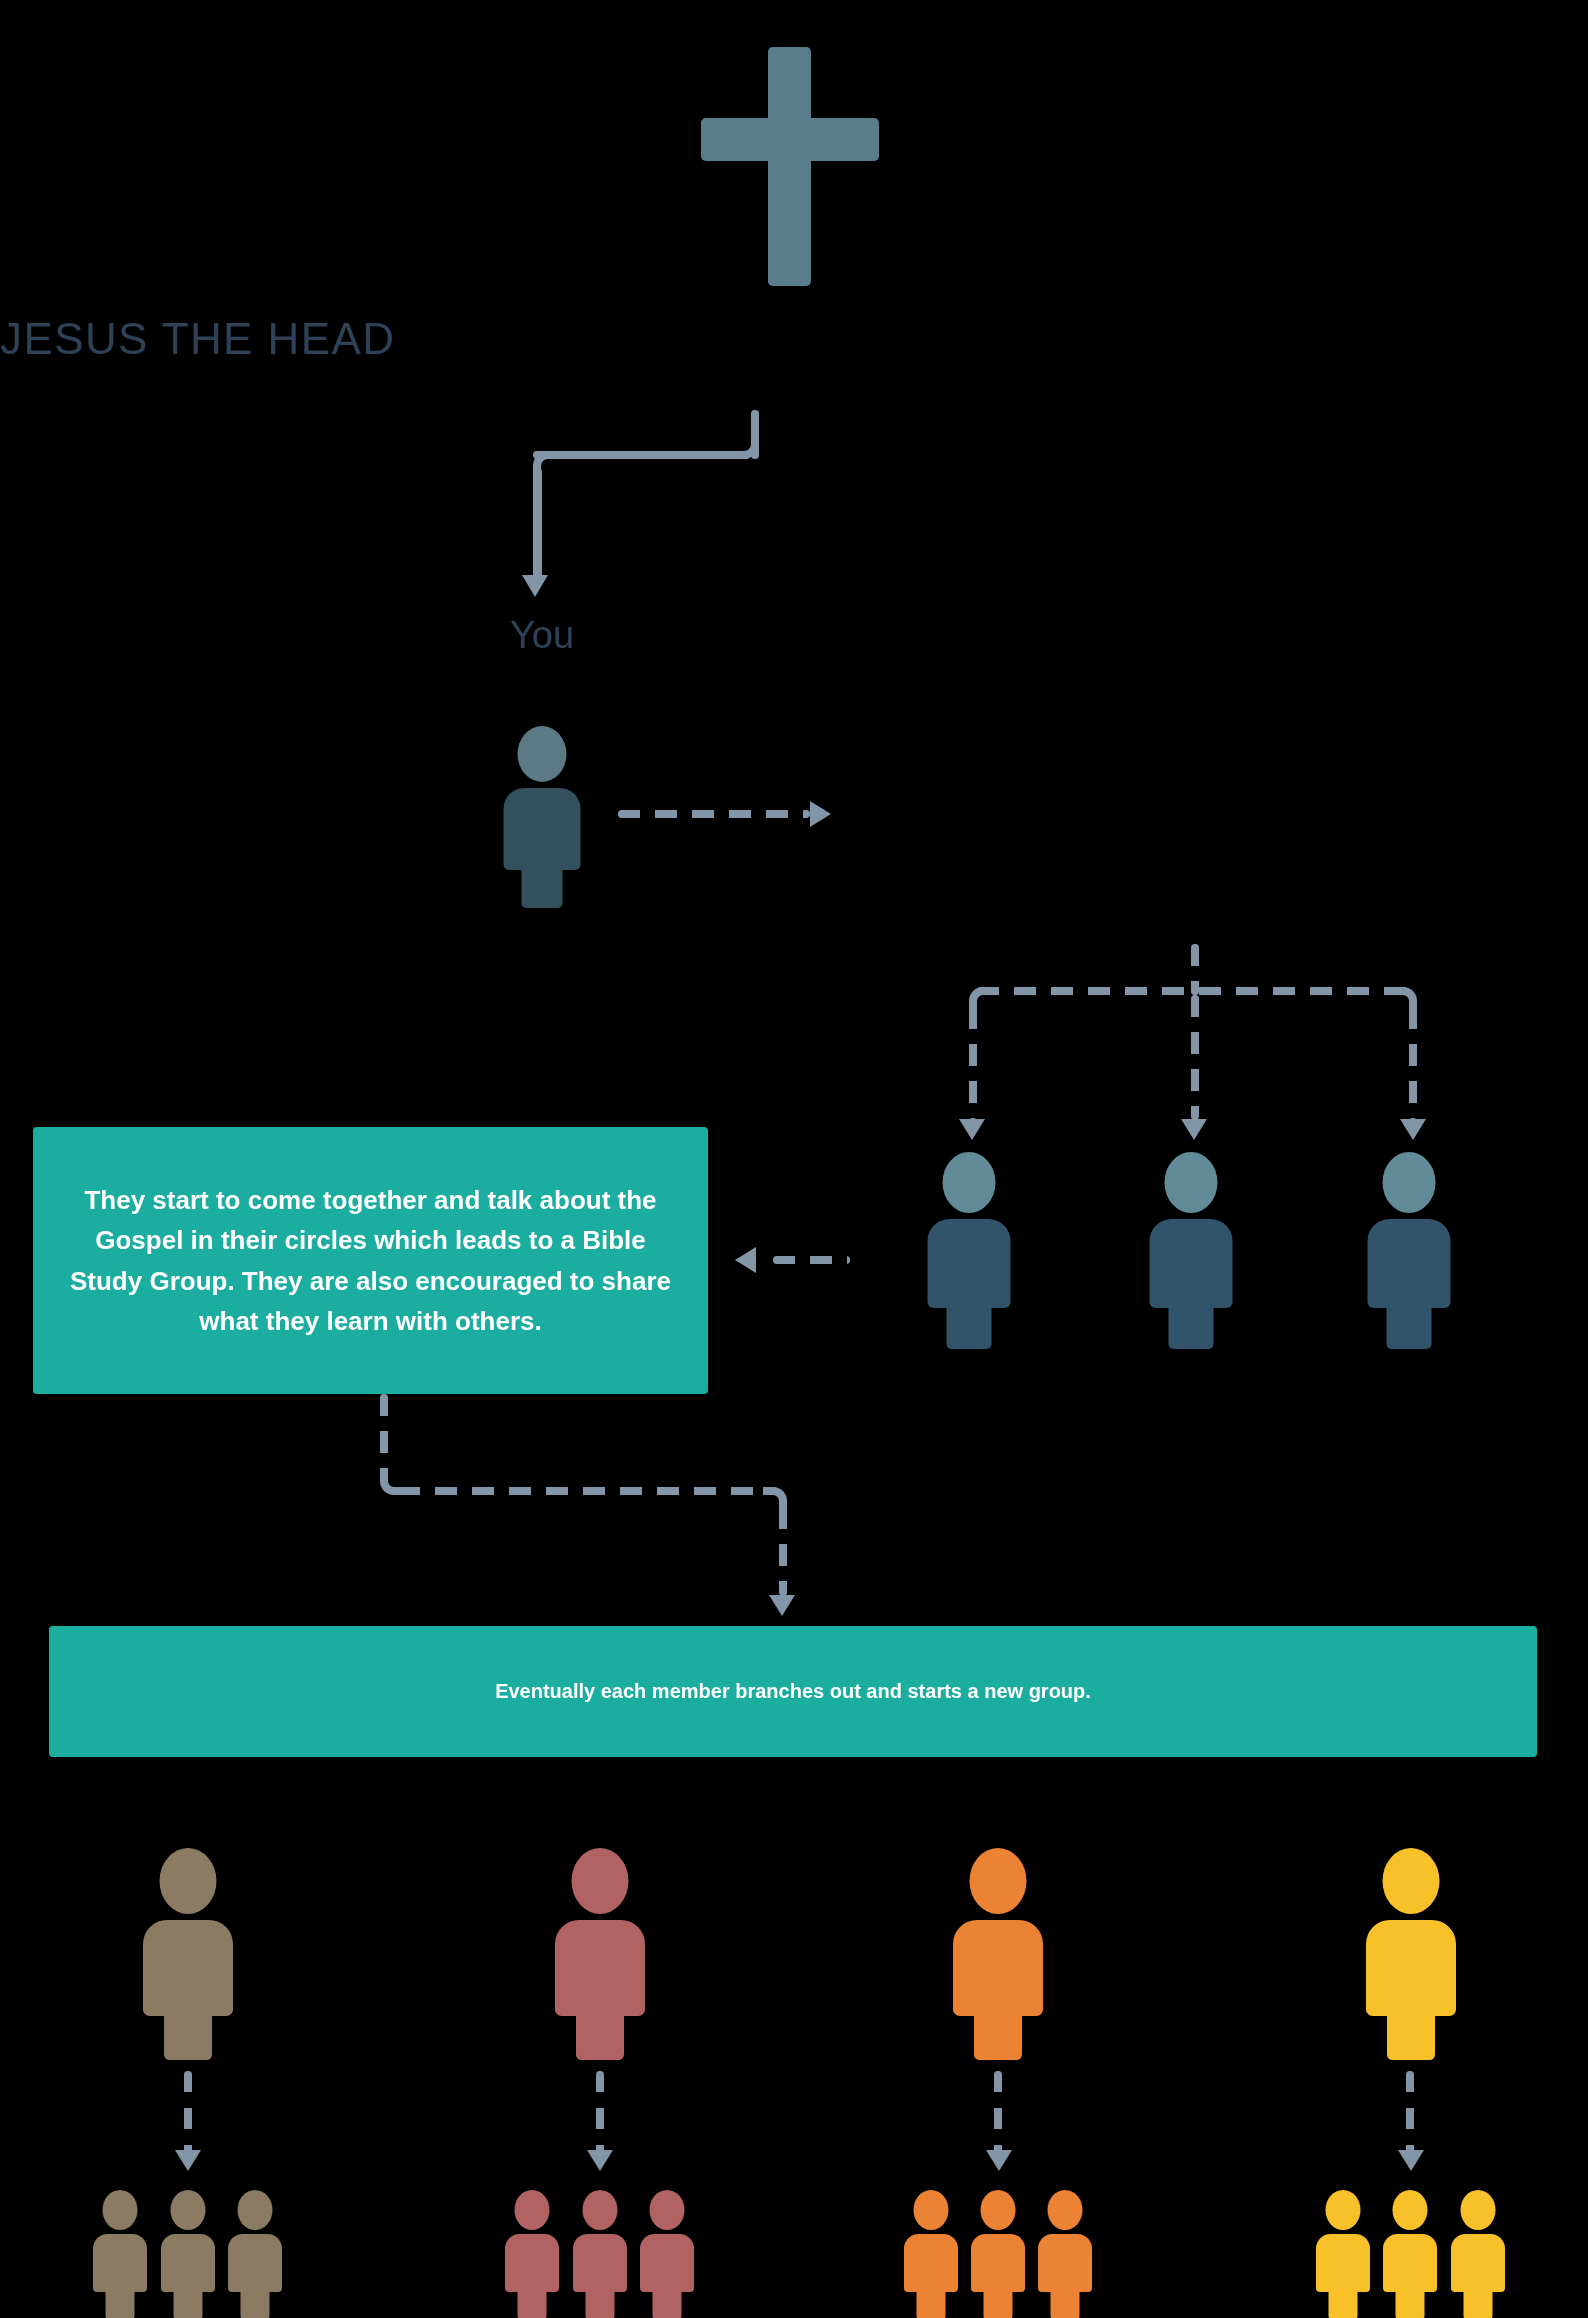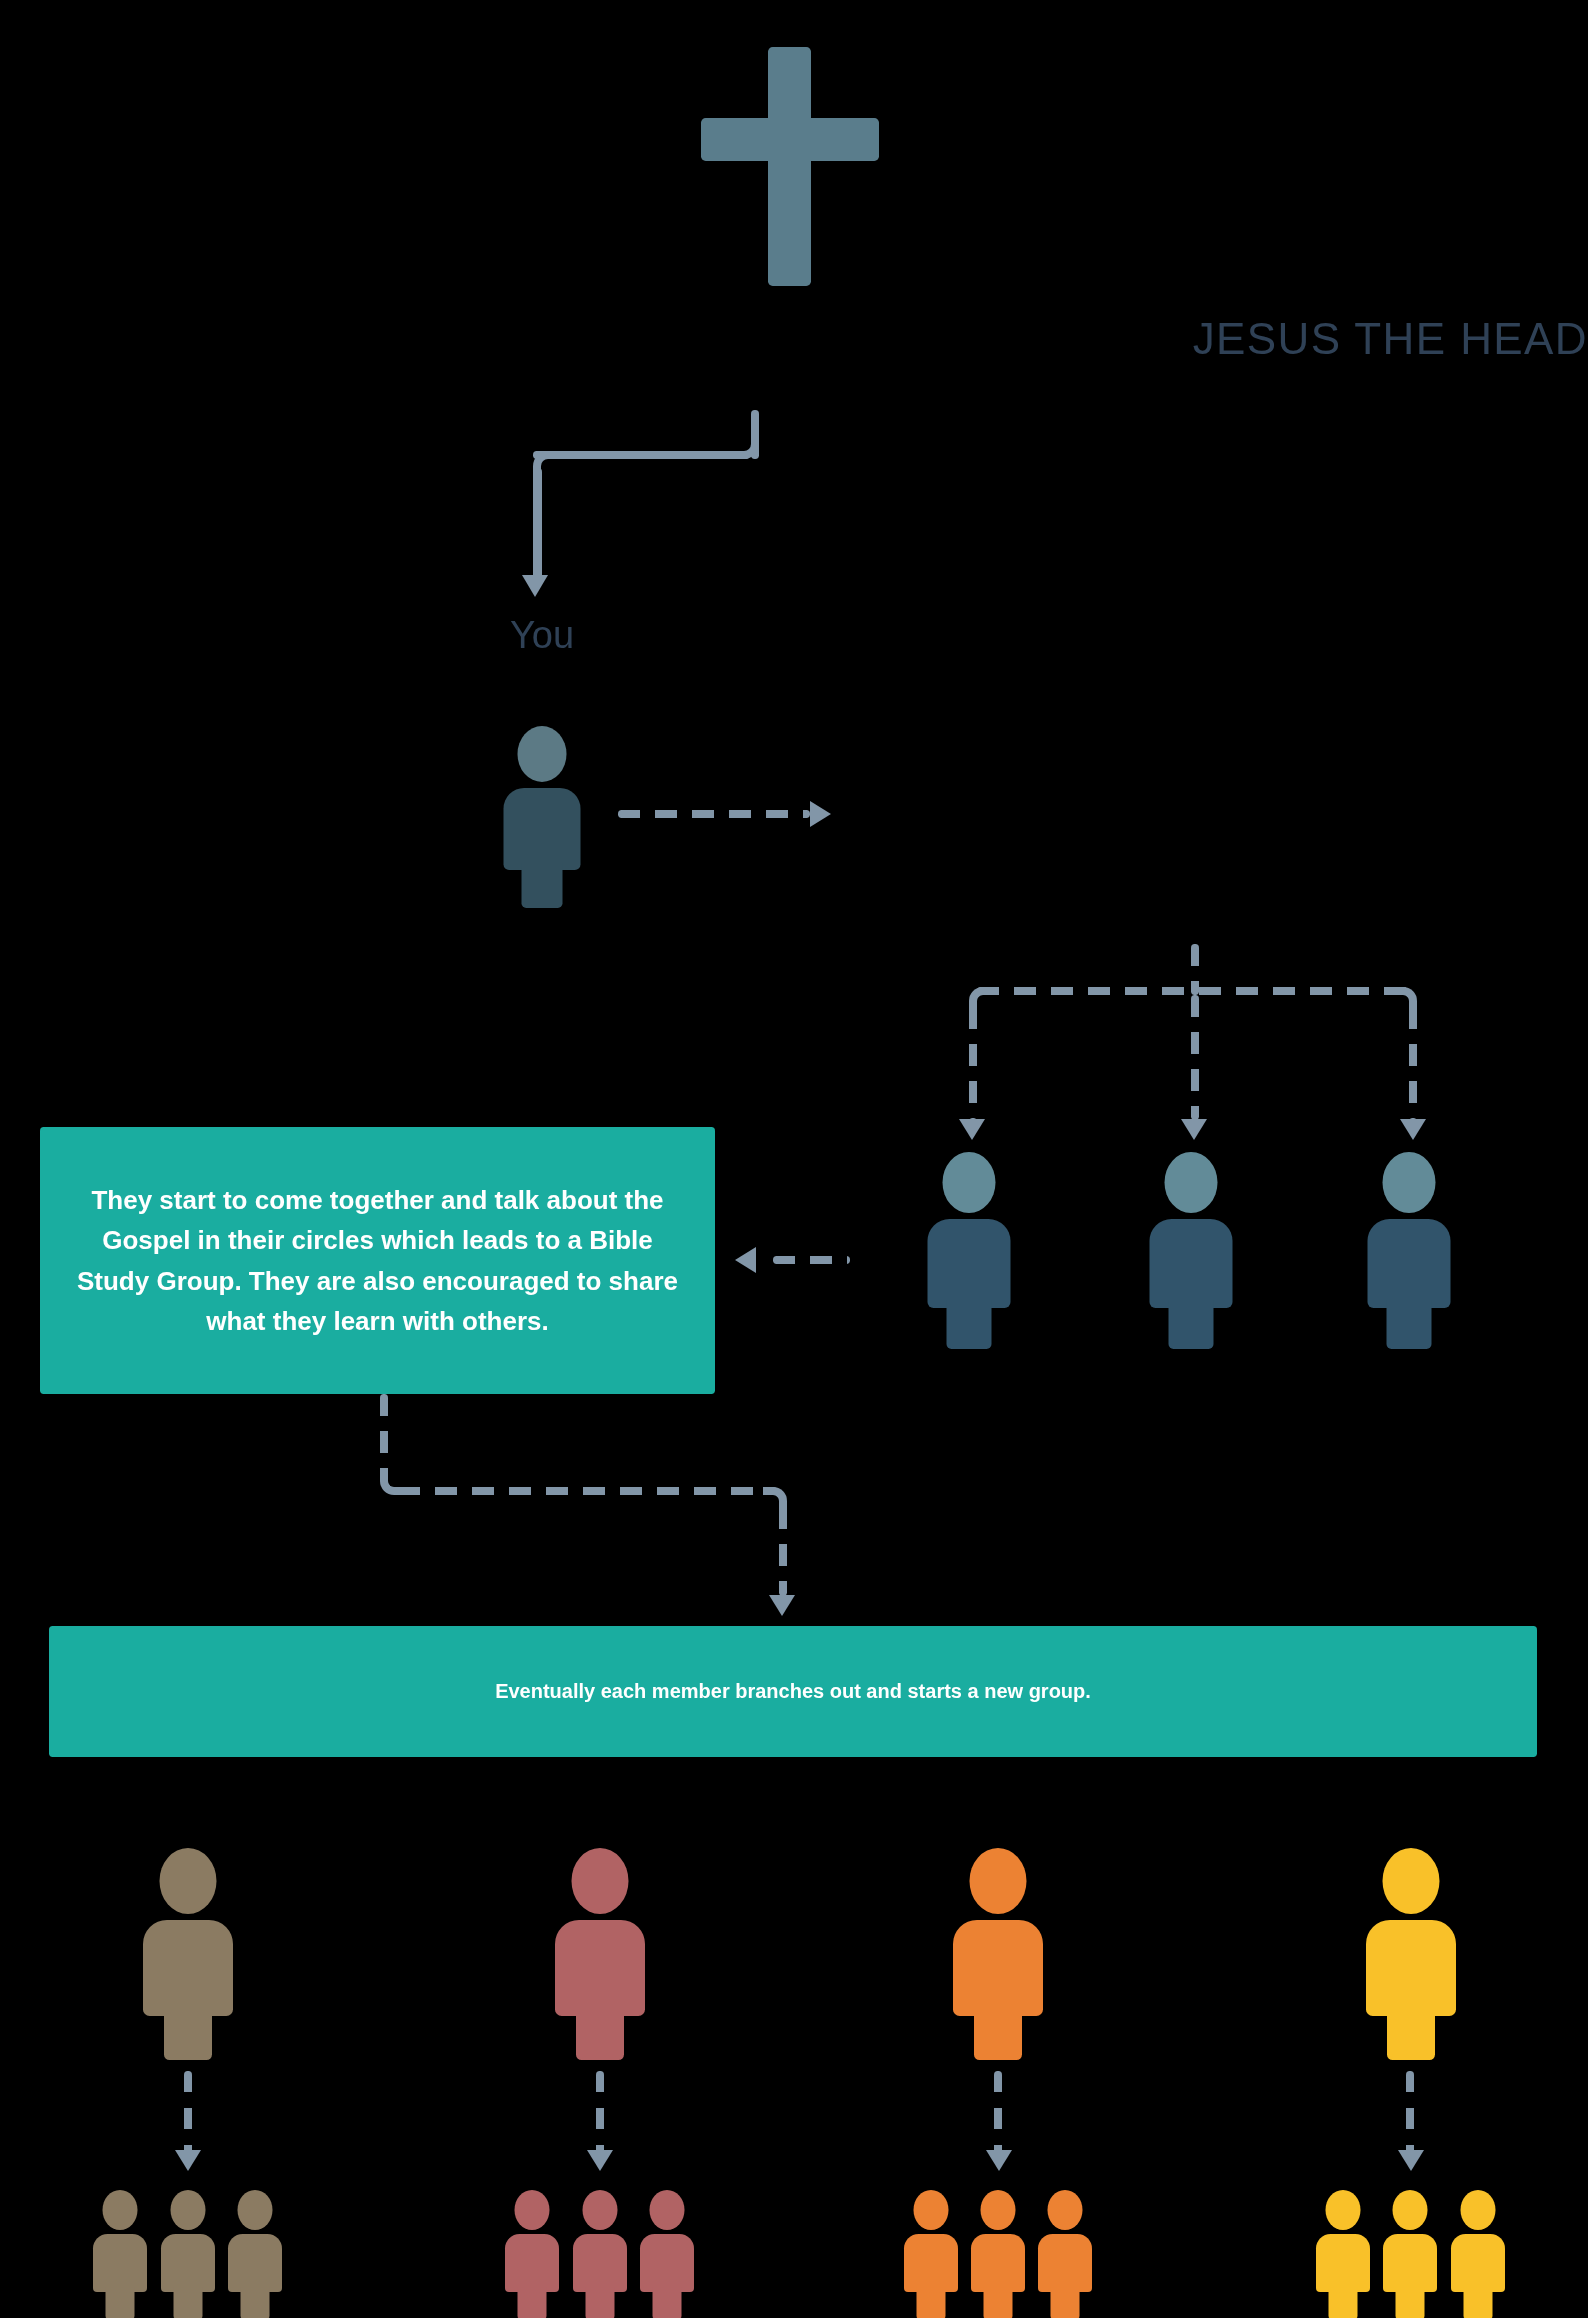--- a/index.html
+++ b/index.html
@@ -16,21 +16,21 @@
   }
 
   
   .cross-wrap{position:absolute;left:701px;top:47px;width:178px;height:239px;}
   .cross-v{position:absolute;left:67px;top:0;width:43px;height:239px;background:var(--cross);border-radius:4.7px;}
   .cross-h{position:absolute;left:0;top:71px;width:178px;height:43px;background:var(--cross);border-radius:4.7px;}
 
   
   .head-title{
     position:absolute;left:0;top:314px;width:1588px;
-    text-align:right;
+    text-align:left;
     font-size:44px;letter-spacing:1.4px;font-weight:400;
     color:var(--ink);
   }
   .you-label{
     position:absolute;left:0;top:614px;width:1084px;
     text-align:center;
     font-size:38px;font-weight:400;color:var(--ink);
   }
 
   
@@ -39,21 +39,21 @@
     background:var(--teal);
     border-radius:3.7px;
     color:#ffffff;
     display:flex;align-items:center;justify-content:center;
     box-sizing:border-box;
     text-align:center;
     line-height:1.55;
     font-weight:600;
   }
   #box1{left:857px;top:721px;width:675px;height:225px;font-size:26px;padding:0 28px;}
-  #box2{left:40px;top:1127px;width:675px;height:267px;font-size:26px;padding:0 34px;}
+  #box2{left:33px;top:1127px;width:675px;height:267px;font-size:26px;padding:0 34px;}
   #box3{left:49px;top:1626px;width:1488px;height:131px;font-size:20px;padding:0 28px;}
 
   
   .solid-elbow{position:absolute;left:525px;top:410px;width:234px;height:187px;}
   .solid-elbow .seg{position:absolute;background:var(--line);}
   .se-v-right{right:0;top:0;width:8.4px;height:49px;border-radius:3.7px;}
   .se-h{left:8.4px;top:41px;width:217px;height:8.4px;border-radius:3.7px;}
   .se-corner-r{position:absolute;right:0;top:24px;width:25px;height:25px;
       border-right:8.4px solid var(--line);border-bottom:8.4px solid var(--line);
       border-bottom-right-radius:15px;background:transparent;box-sizing:border-box;}

